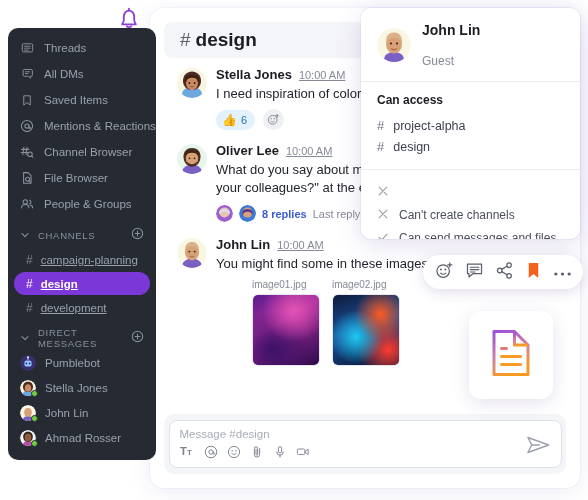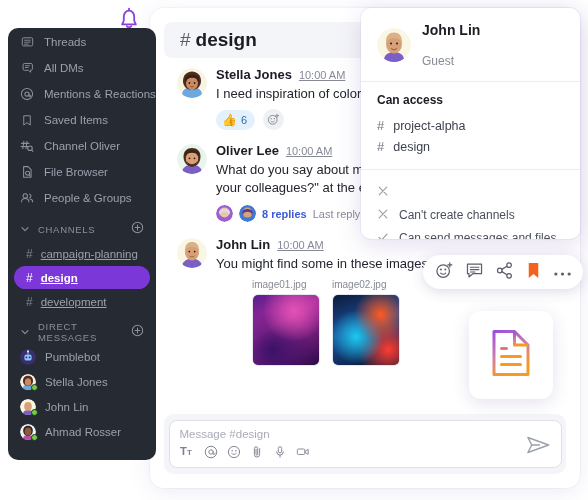--- a/index.html
+++ b/index.html
@@ -106,21 +106,21 @@
   }
   .composer .ph { font-size: 11.5px; color: #a9adb8; }
   .composer .tools { display: flex; align-items: center; gap: 9px; margin-top: 4px; }
   .send-btn { position: absolute; right: 10px; top: 13px; }
 
   
   .sidebar {
     position: absolute; left: 8px; top: 28px;
     width: 148px; height: 432px;
     background: #252a33; border-radius: 10px;
-    padding-top: 2px;
+    padding-top: 8px;
     overflow: hidden;
   }
   .nav-item {
     display: flex; align-items: center; gap: 10px;
     height: 24px; padding: 0 12px; margin-bottom: 2px;
   }
   .nav-item .lbl { font-size: 11.5px; color: #9ba1ad; white-space: nowrap; }
   .nav-ico { width: 14px; height: 14px; display: flex; align-items: center; justify-content: center; flex: 0 0 14px; }
 
   .sec-head {
@@ -393,47 +393,47 @@
         <svg width="13" height="13" viewBox="0 0 16 16">
           <path d="M4.2 1.8h8.2c.9 0 1.6.7 1.6 1.6v5.2c0 .9-.7 1.6-1.6 1.6h-.6v2.4l-2.6-2.4H4.2c-.9 0-1.6-.7-1.6-1.6V3.4c0-.9.7-1.6 1.6-1.6z" fill="none" stroke="#8b919d" stroke-width="1.2" stroke-linejoin="round"></path>
           <path d="M5.4 4.6h5M5.4 6.8h3.4" stroke="#8b919d" stroke-width="1.1" stroke-linecap="round"></path>
         </svg>
       </span>
       <span class="lbl">All DMs</span>
     </div>
 
     <div class="nav-item">
       <span class="nav-ico">
+        <svg width="12" height="13" viewBox="0 0 14 16">
+          <path d="M3 2.2h8v11.4L7 10.6l-4 3z" fill="none" stroke="#8b919d" stroke-width="1.2" stroke-linejoin="round"></path>
+        </svg>
+      </span>
+      <span class="lbl">Saved Items</span>
+    </div>
+
+    <div class="nav-item">
+      <span class="nav-ico">
         <svg width="14" height="14" viewBox="0 0 16 16">
           <circle cx="8" cy="8" r="6.4" fill="none" stroke="#8b919d" stroke-width="1.2"></circle>
           <circle cx="8" cy="8" r="2.4" fill="none" stroke="#8b919d" stroke-width="1.2"></circle>
           <path d="M10.4 8v2c0 1.3 2 1.3 2-.6" fill="none" stroke="#8b919d" stroke-width="1.2" stroke-linecap="round"></path>
         </svg>
       </span>
       <span class="lbl">Mentions &amp; Reactions</span>
-    </div>
-
-    <div class="nav-item">
-      <span class="nav-ico">
-        <svg width="12" height="13" viewBox="0 0 14 16">
-          <path d="M3 2.2h8v11.4L7 10.6l-4 3z" fill="none" stroke="#8b919d" stroke-width="1.2" stroke-linejoin="round"></path>
-        </svg>
-      </span>
-      <span class="lbl">Saved Items</span>
     </div>
 
     <div class="nav-item">
       <span class="nav-ico">
         <svg width="14" height="14" viewBox="0 0 16 16">
           <path d="M4.4 2.6L3.2 11M8 2.6L6.8 11M1.8 5h8.4M1.2 8.6h8.4" stroke="#8b919d" stroke-width="1.2" stroke-linecap="round"></path>
           <circle cx="11.4" cy="10.6" r="2.6" fill="none" stroke="#8b919d" stroke-width="1.2"></circle>
           <path d="M13.4 12.6l1.4 1.6" stroke="#8b919d" stroke-width="1.2" stroke-linecap="round"></path>
         </svg>
       </span>
-      <span class="lbl">Channel Oliver</span>
+      <span class="lbl">Channel Browser</span>
     </div>
 
     <div class="nav-item">
       <span class="nav-ico">
         <svg width="13" height="14" viewBox="0 0 15 16">
           <path d="M3 1.8h5.2L11.6 5.2V14H3z" fill="none" stroke="#8b919d" stroke-width="1.2" stroke-linejoin="round"></path>
           <circle cx="7.6" cy="9.4" r="2.3" fill="none" stroke="#8b919d" stroke-width="1.2"></circle>
           <path d="M9.3 11.2l1.4 1.6" stroke="#8b919d" stroke-width="1.2" stroke-linecap="round"></path>
         </svg>
       </span>

